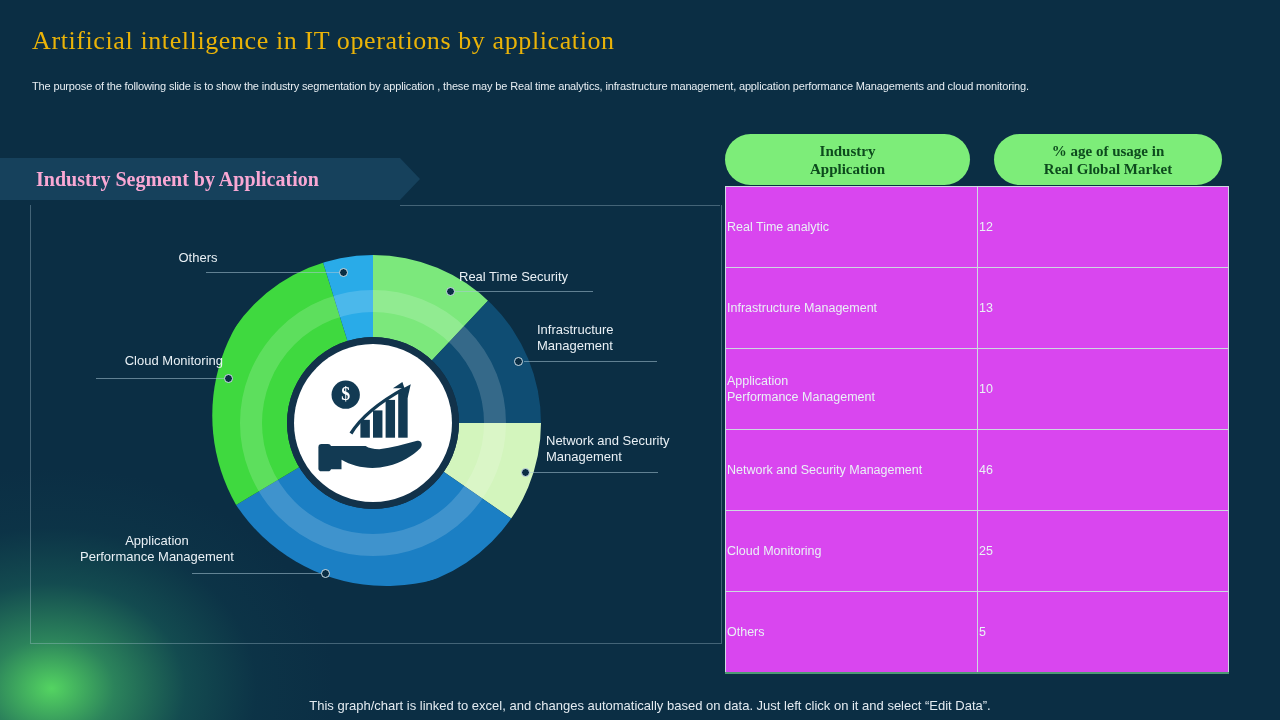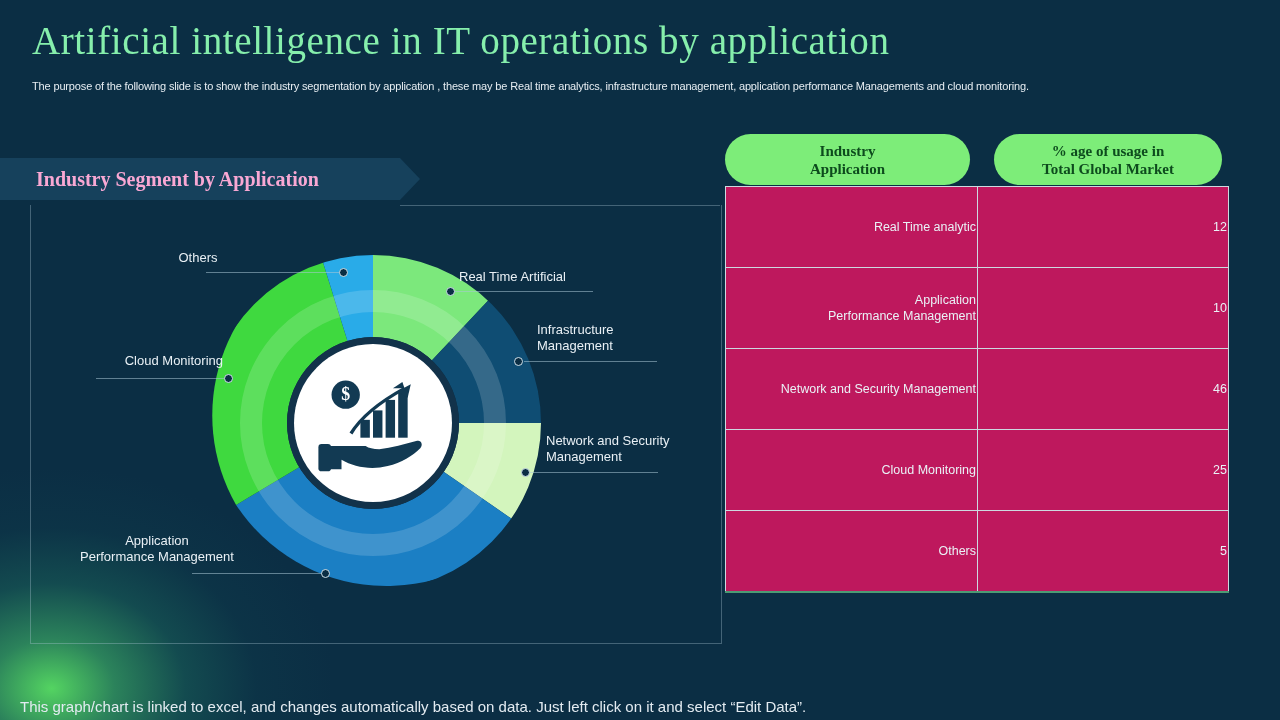--- a/index.html
+++ b/index.html
@@ -32,24 +32,24 @@
     pointer-events: none;
     z-index: 0;
   }
 
   
   .slide-title {
     position: absolute;
     left: 32px;
     top: 20px;
     font-family: "Liberation Serif", serif;
-    font-size: 39px;
+    font-size: 26px;
     line-height: 42px;
     letter-spacing: 0.6px;
-    color: #86efac;
+    color: #eab308;
     white-space: nowrap;
     z-index: 3;
   }
   .slide-subtitle {
     position: absolute;
     left: 32px;
     top: 79px;
     font-size: 11px;
     line-height: 14px;
     color: #e6edf2;
@@ -186,39 +186,39 @@
 
   table.data {
     border-collapse: collapse;
     width: 497px;
     table-layout: fixed;
     margin-top: -1px;
   }
   table.data td {
     border: 1px solid #cdd9e0;
     height: 78px;
-    text-align: right;
+    text-align: left;
     vertical-align: middle;
     font-size: 12.5px;
     line-height: 16px;
     color: #eaf1f6;
-    background: #be185d;
+    background: #d946ef;
   }
   table.data td.col-a { width: 249px; }
   table.data td.col-b { width: 248px; }
   table.data tr:last-child td { border-bottom: 2px solid #4d9a74; }
 
   
   .footer-note {
     position: absolute;
     left: 0;
     right: 0;
     top: 698px;
-    text-align: left;
-    font-size: 15px;
+    text-align: center;
+    font-size: 13px;
     color: #e3ebf1;
     z-index: 3;
     margin-left: 20px;
   }
 </style>
 </head>
 <body>
 
 <div class="bg-glow"></div>
 
@@ -284,21 +284,21 @@
                C-26,22 -32,22 -36,22 Z" fill="#123a53"></path>
       <rect x="-52" y="20" width="12" height="26" rx="3" fill="#123a53"></rect>
     </g>
   </svg>
 </div>
 
 <div class="callout left" style="left:120px; top:250px; width:156px; text-align:center;">Others</div>
 <div class="leader" style="left:206px; top:272px; width:133px;"></div>
 <div class="dot" style="left:339px; top:268px;"></div>
 
-<div class="callout right" style="left:459px; top:269px;">Real Time Artificial</div>
+<div class="callout right" style="left:459px; top:269px;">Real Time Security</div>
 <div class="leader" style="left:453px; top:291px; width:140px;"></div>
 <div class="dot" style="left:446px; top:287px;"></div>
 
 <div class="callout right" style="left:537px; top:322px;">
   <div>Infrastructure</div>
   <div>Management</div>
 </div>
 <div class="leader" style="left:524px; top:361px; width:133px;"></div>
 <div class="dot" style="left:514px; top:357px;"></div>
 
@@ -324,36 +324,43 @@
   <div class="hdr-row">
     <div class="hdr-pill c1">
       <div>
         <span>Industry</span>
         <span>Application</span>
       </div>
     </div>
     <div class="hdr-pill c2">
       <div>
         <span>% age of usage in</span>
-        <span>Total Global Market</span>
+        <span>Real Global Market</span>
       </div>
     </div>
   </div>
 
   <table class="data">
     <tbody>
       <tr>
         <td class="col-a">
           <div>Real Time analytic</div>
           <div></div>
         </td>
         <td class="col-b">12</td>
       </tr>
       <tr>
         <td class="col-a">
+          <div>Infrastructure  Management</div>
+          <div></div>
+        </td>
+        <td class="col-b">13</td>
+      </tr>
+      <tr>
+        <td class="col-a">
           <div>Application</div>
           <div>Performance  Management</div>
         </td>
         <td class="col-b">10</td>
       </tr>
       <tr>
         <td class="col-a">
           <div>Network and Security Management</div>
           <div></div>
         </td>

